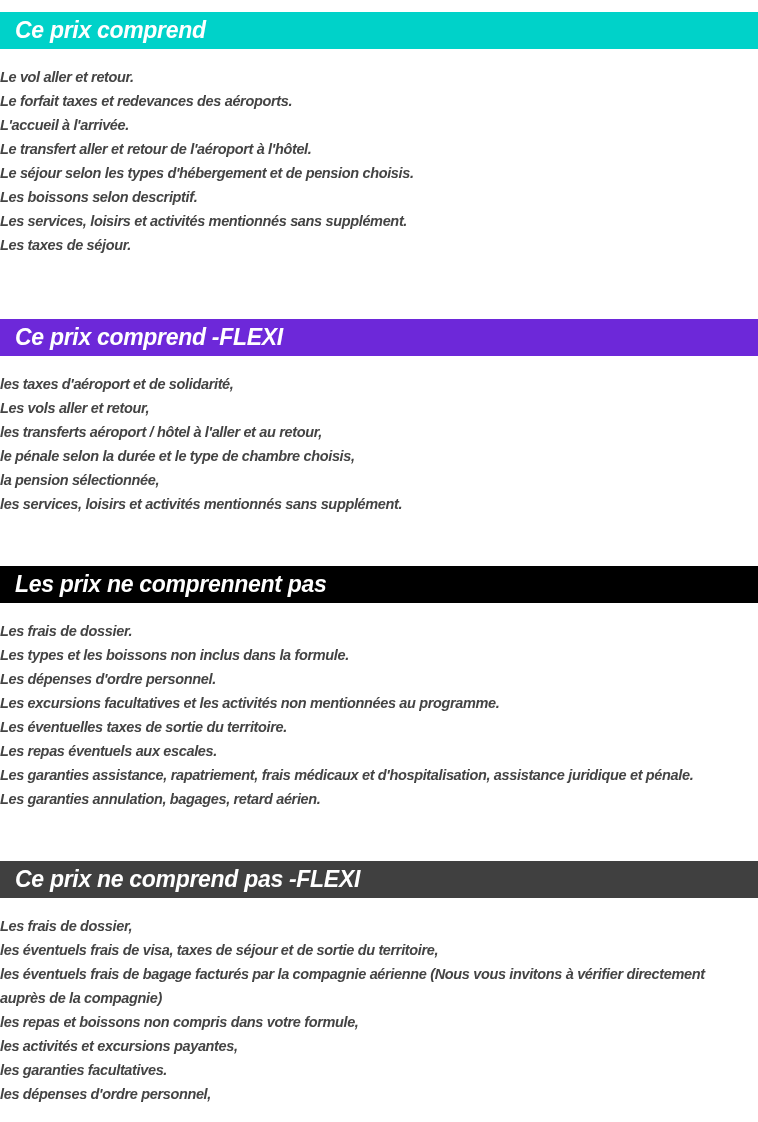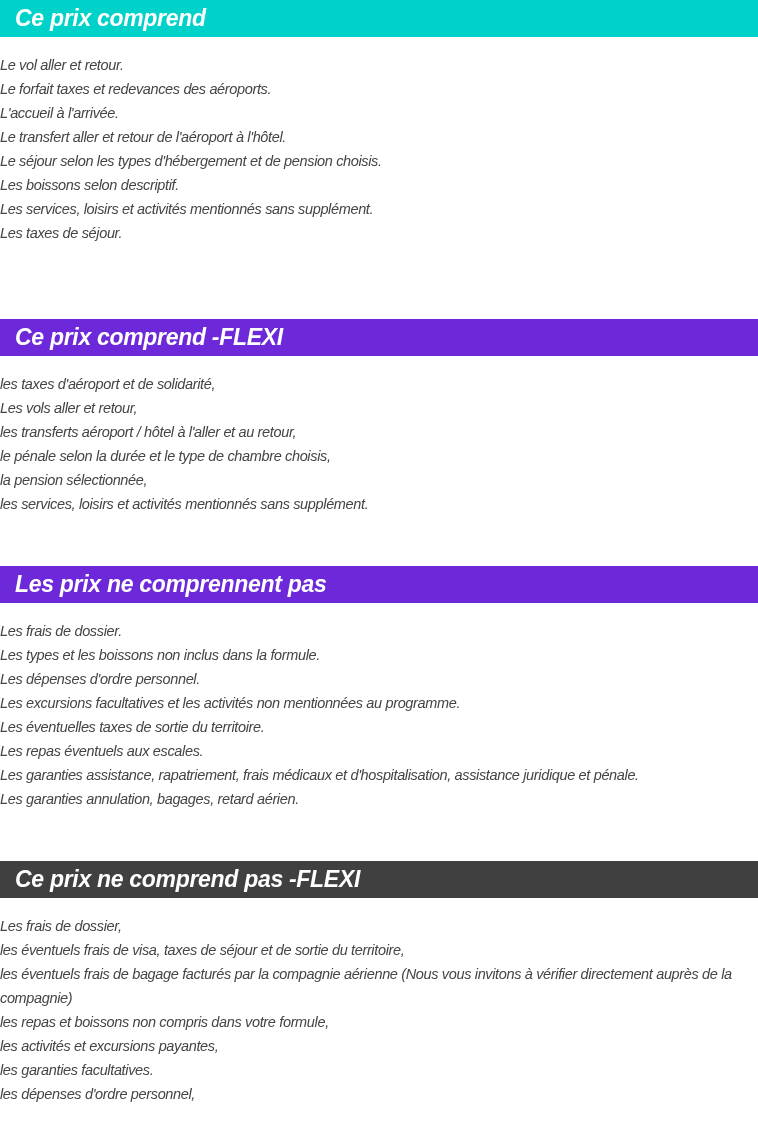--- a/index.html
+++ b/index.html
@@ -35,34 +35,35 @@
       font-weight: bold;
       color: #ffffff;
       letter-spacing: -0.3px;
       line-height: 37px;
       white-space: nowrap;
     }
     .lines {
       margin: 0;
       padding: 16px 0 0 0;
       list-style: none;
+      font-weight: bold;
     }
     .lines li {
       font-size: 14.5px;
       font-style: italic;
       line-height: 24px;
       color: #444444;
       letter-spacing: -0.35px;
       padding-right: 6px;
     }
   </style>
 </head>
 <body>
 
-<div class="section" style="top:0px;">
+<div class="section" style="top:12px;">
   <div class="band" style="background: rgb(0, 210, 201);">
     <h2>Ce prix comprend</h2>
   </div>
   <ul class="lines">
     <li>Le vol aller et retour.</li>
     <li>Le forfait taxes et redevances des aéroports.</li>
     <li>L'accueil à l'arrivée.</li>
     <li>Le transfert aller et retour de l'aéroport à l'hôtel.</li>
     <li>Le séjour selon les types d'hébergement et de pension choisis.</li>
     <li>Les boissons selon descriptif.</li>
@@ -79,21 +80,21 @@
     <li>les taxes d'aéroport et de solidarité,</li>
     <li>Les vols aller et retour,</li>
     <li>les transferts aéroport / hôtel à l'aller et au retour,</li>
     <li>le pénale selon la durée et le type de chambre choisis,</li>
     <li>la pension sélectionnée,</li>
     <li>les services, loisirs et activités mentionnés sans supplément.</li>
   </ul>
 </div>
 
 <div class="section" style="top:566px;">
-  <div class="band" style="background: #6d28d9;">
+  <div class="band" style="background: #000000;">
     <h2>Les prix ne comprennent pas</h2>
   </div>
   <ul class="lines">
     <li>Les frais de dossier.</li>
     <li>Les types et les boissons non inclus dans la formule.</li>
     <li>Les dépenses d'ordre personnel.</li>
     <li>Les excursions facultatives et les activités non mentionnées au programme.</li>
     <li>Les éventuelles taxes de sortie du territoire.</li>
     <li>Les repas éventuels aux escales.</li>
     <li>Les garanties assistance, rapatriement, frais médicaux et d'hospitalisation, assistance juridique et pénale.</li>

